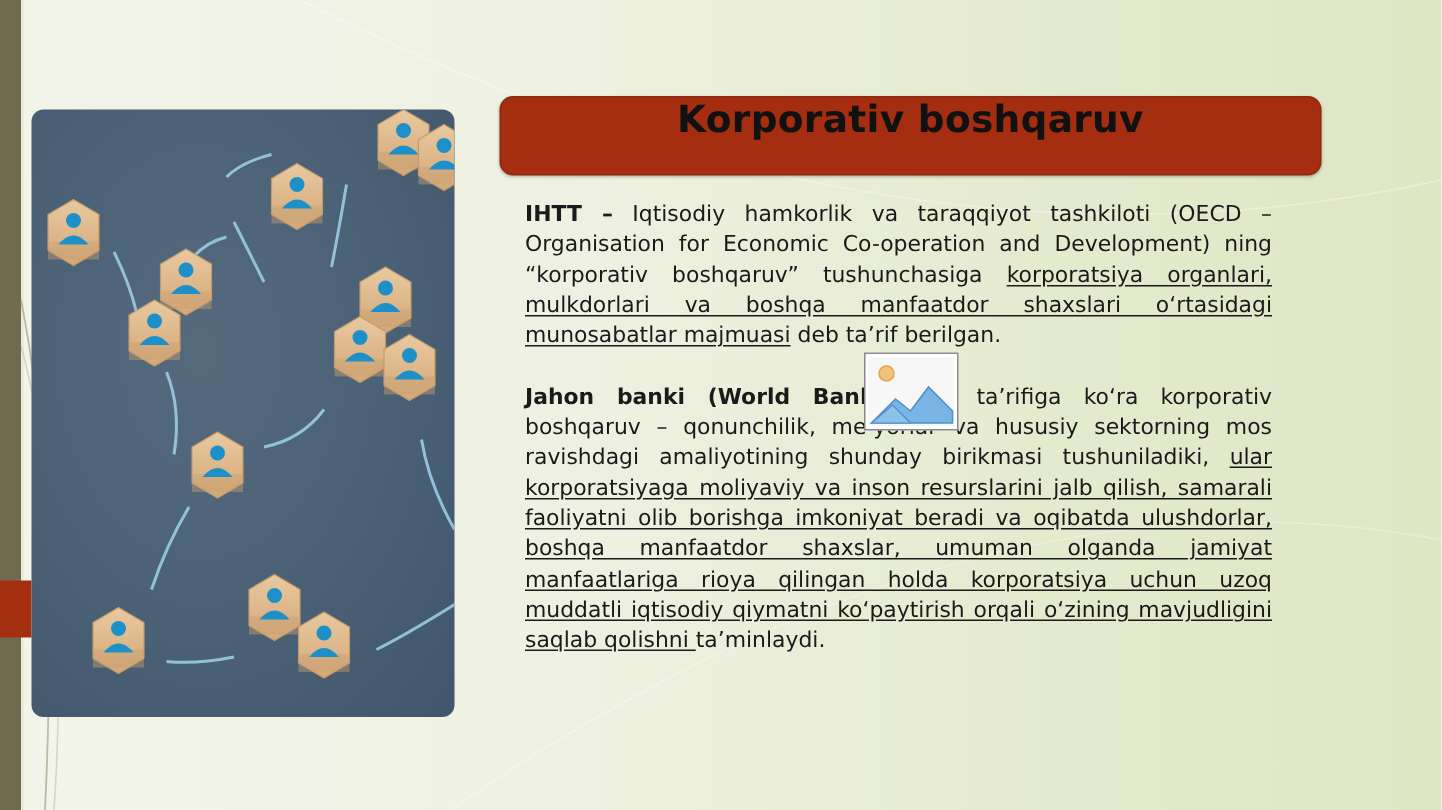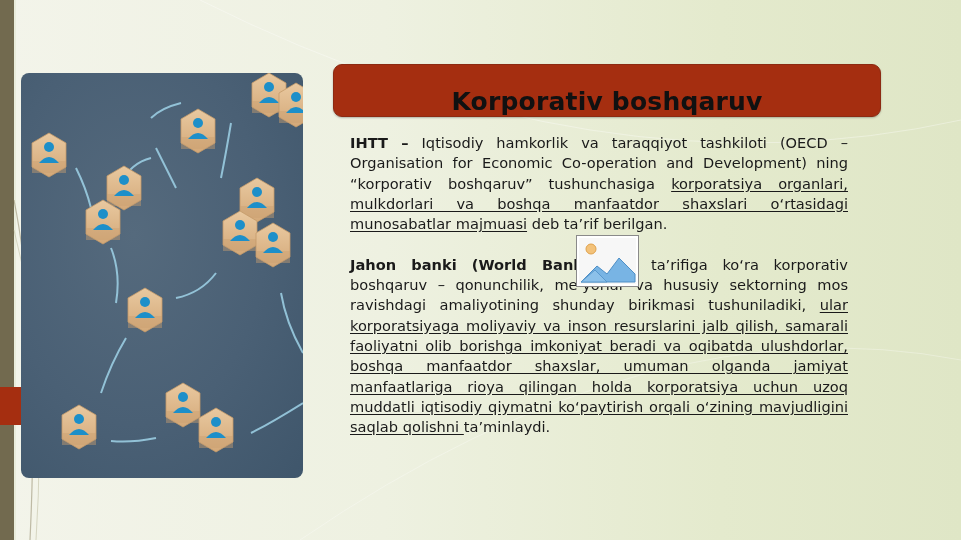--- a/index.html
+++ b/index.html
@@ -17,21 +17,21 @@
       position:absolute; left:21px; top:73px; width:282px; height:405px;
       border-radius:8px; overflow:hidden;
       background: radial-gradient(ellipse at 40% 40%, #556a7d 0%, #4a6075 55%, #3f566b 100%);
     }
     .photo svg { width:100%; height:100%; display:block; }
 
     .title-box {
       position:absolute; left:333px; top:64px; width:546px; height:51px;
       background:#a52e10; border:1px solid #8c2a12; border-radius:9px;
       box-shadow: 0 1px 2px rgba(0,0,0,0.25);
-      display:flex; align-items:flex-end; justify-content:center;
+      display:flex; align-items:flex-start; justify-content:center;
     }
     .title-text { font-family:"DejaVu Sans", sans-serif; font-weight:bold; font-size:25px; color:#111; letter-spacing:0.2px; }
 
     .body-text {
       position:absolute; left:350px; top:133px; width:498px;
       font-family:"DejaVu Sans", sans-serif; font-size:14.6px; line-height:20.3px;
       color:#1a1a1a; text-align:justify;
     }
     .body-text p { margin:0; }
     .body-text p + p { margin-top:20.3px; }

